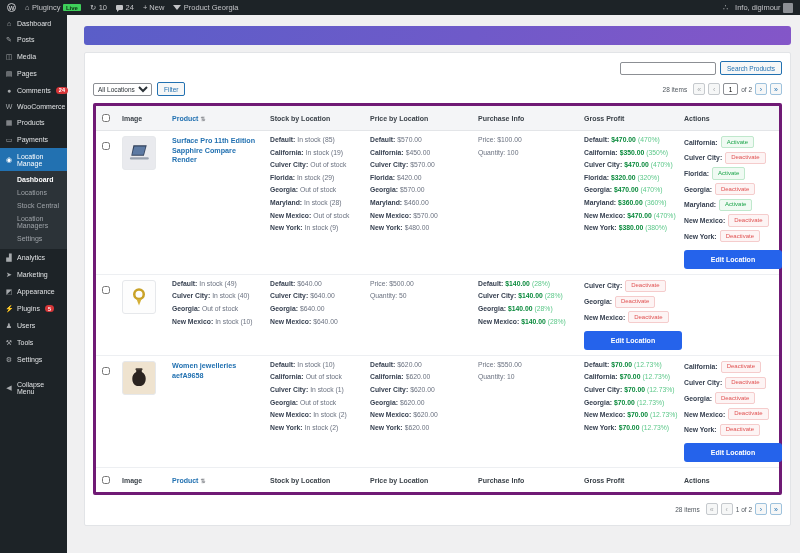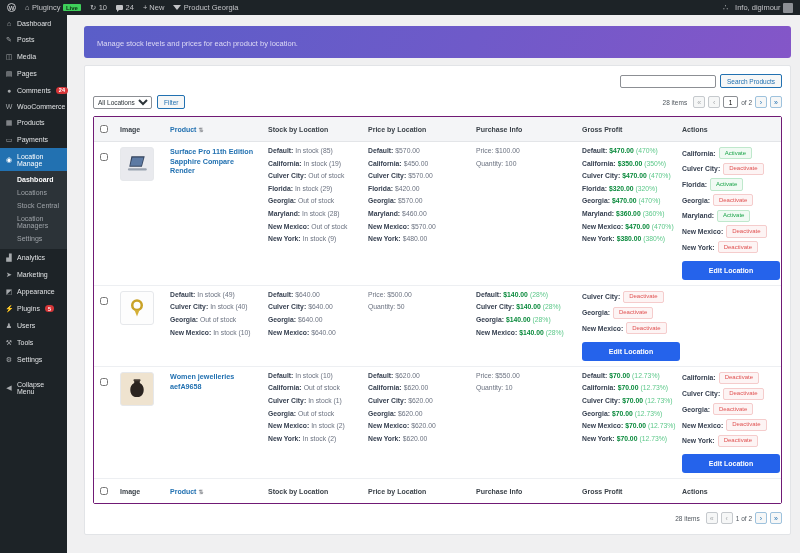--- a/index.html
+++ b/index.html
@@ -48,21 +48,21 @@
   .filter-left { display:flex; gap:5px; align-items:center; }
   .loc-select { font-size:6.5px; height:13px; border:1px solid #8c8f94; border-radius:2px; background:#fff; color:#2c3338; }
 
   .pagination { display:flex; gap:3px; align-items:center; font-size:6.5px; color:#50575e; }
   .pg-items { margin-right:3px; }
   .pg-btn { min-width:12px; height:12px; border:1px solid #c5c9cd; display:flex; align-items:center; justify-content:center; border-radius:2px; color:#a7aaad; background:#f6f7f7; font-size:7px; cursor:default; padding:0 2px; }
   .pg-btn.en { color:#2271b1; border-color:#9ec2dd; background:#f6f7f7; cursor:pointer; }
   .pg-input { width:15px; height:12px; border:1px solid #8c8f94; border-radius:2px; text-align:center; font-size:6.5px; }
 
   
-  .ptable { margin-top:7px; border:1px solid #701a75; border-radius:2px; }
+  .ptable { margin-top:7px; border:3px solid #701a75; border-radius:2px; }
   .trow { display:grid; grid-template-columns:22px 50px 98px 100px 108px 106px 100px 1fr; padding:5px 4px; border-bottom:1px solid #edeff2; align-items:start; }
   .thead { background:#f4f5f7; font-weight:bold; color:#3c434a; font-size:7px; padding:7px 4px; border-bottom:1px solid #e3e5e8; align-items:center; }
   .tfoot { background:#fff; font-weight:bold; color:#3c434a; font-size:7px; padding:7px 4px; border-bottom:none; align-items:center; }
   .hcell { padding-right:4px; }
   .product-hlink { color:#2271b1; cursor:pointer; }
   .sort-ico { color:#8c8f94; font-size:6px; }
   .cb { width:8px; height:8px; margin:1px 0 0 2px; }
 
   .thumb { width:34px; height:34px; border:1px solid #e6e8eb; border-radius:3px; display:flex; align-items:center; justify-content:center; overflow:hidden; }
   .thumb svg { width:28px; height:28px; }
@@ -205,21 +205,20 @@
     <div class="collapse-wrap">
       <div class="sb-item">
         <span class="ico">◀</span>
         <span>Collapse Menu</span>
       </div>
     </div>
   </div>
 
   <div class="content">
     <div class="hero">
-      <p>Manage stock levels and prices for each product by location.</p>
     </div>
 
     <div class="card">
       <div class="search-row">
         <input class="search-input" placeholder="" style="">
         <button class="btn-outline">Search Products</button>
       </div>
 
       <div class="filter-row">
         <div class="filter-left">

